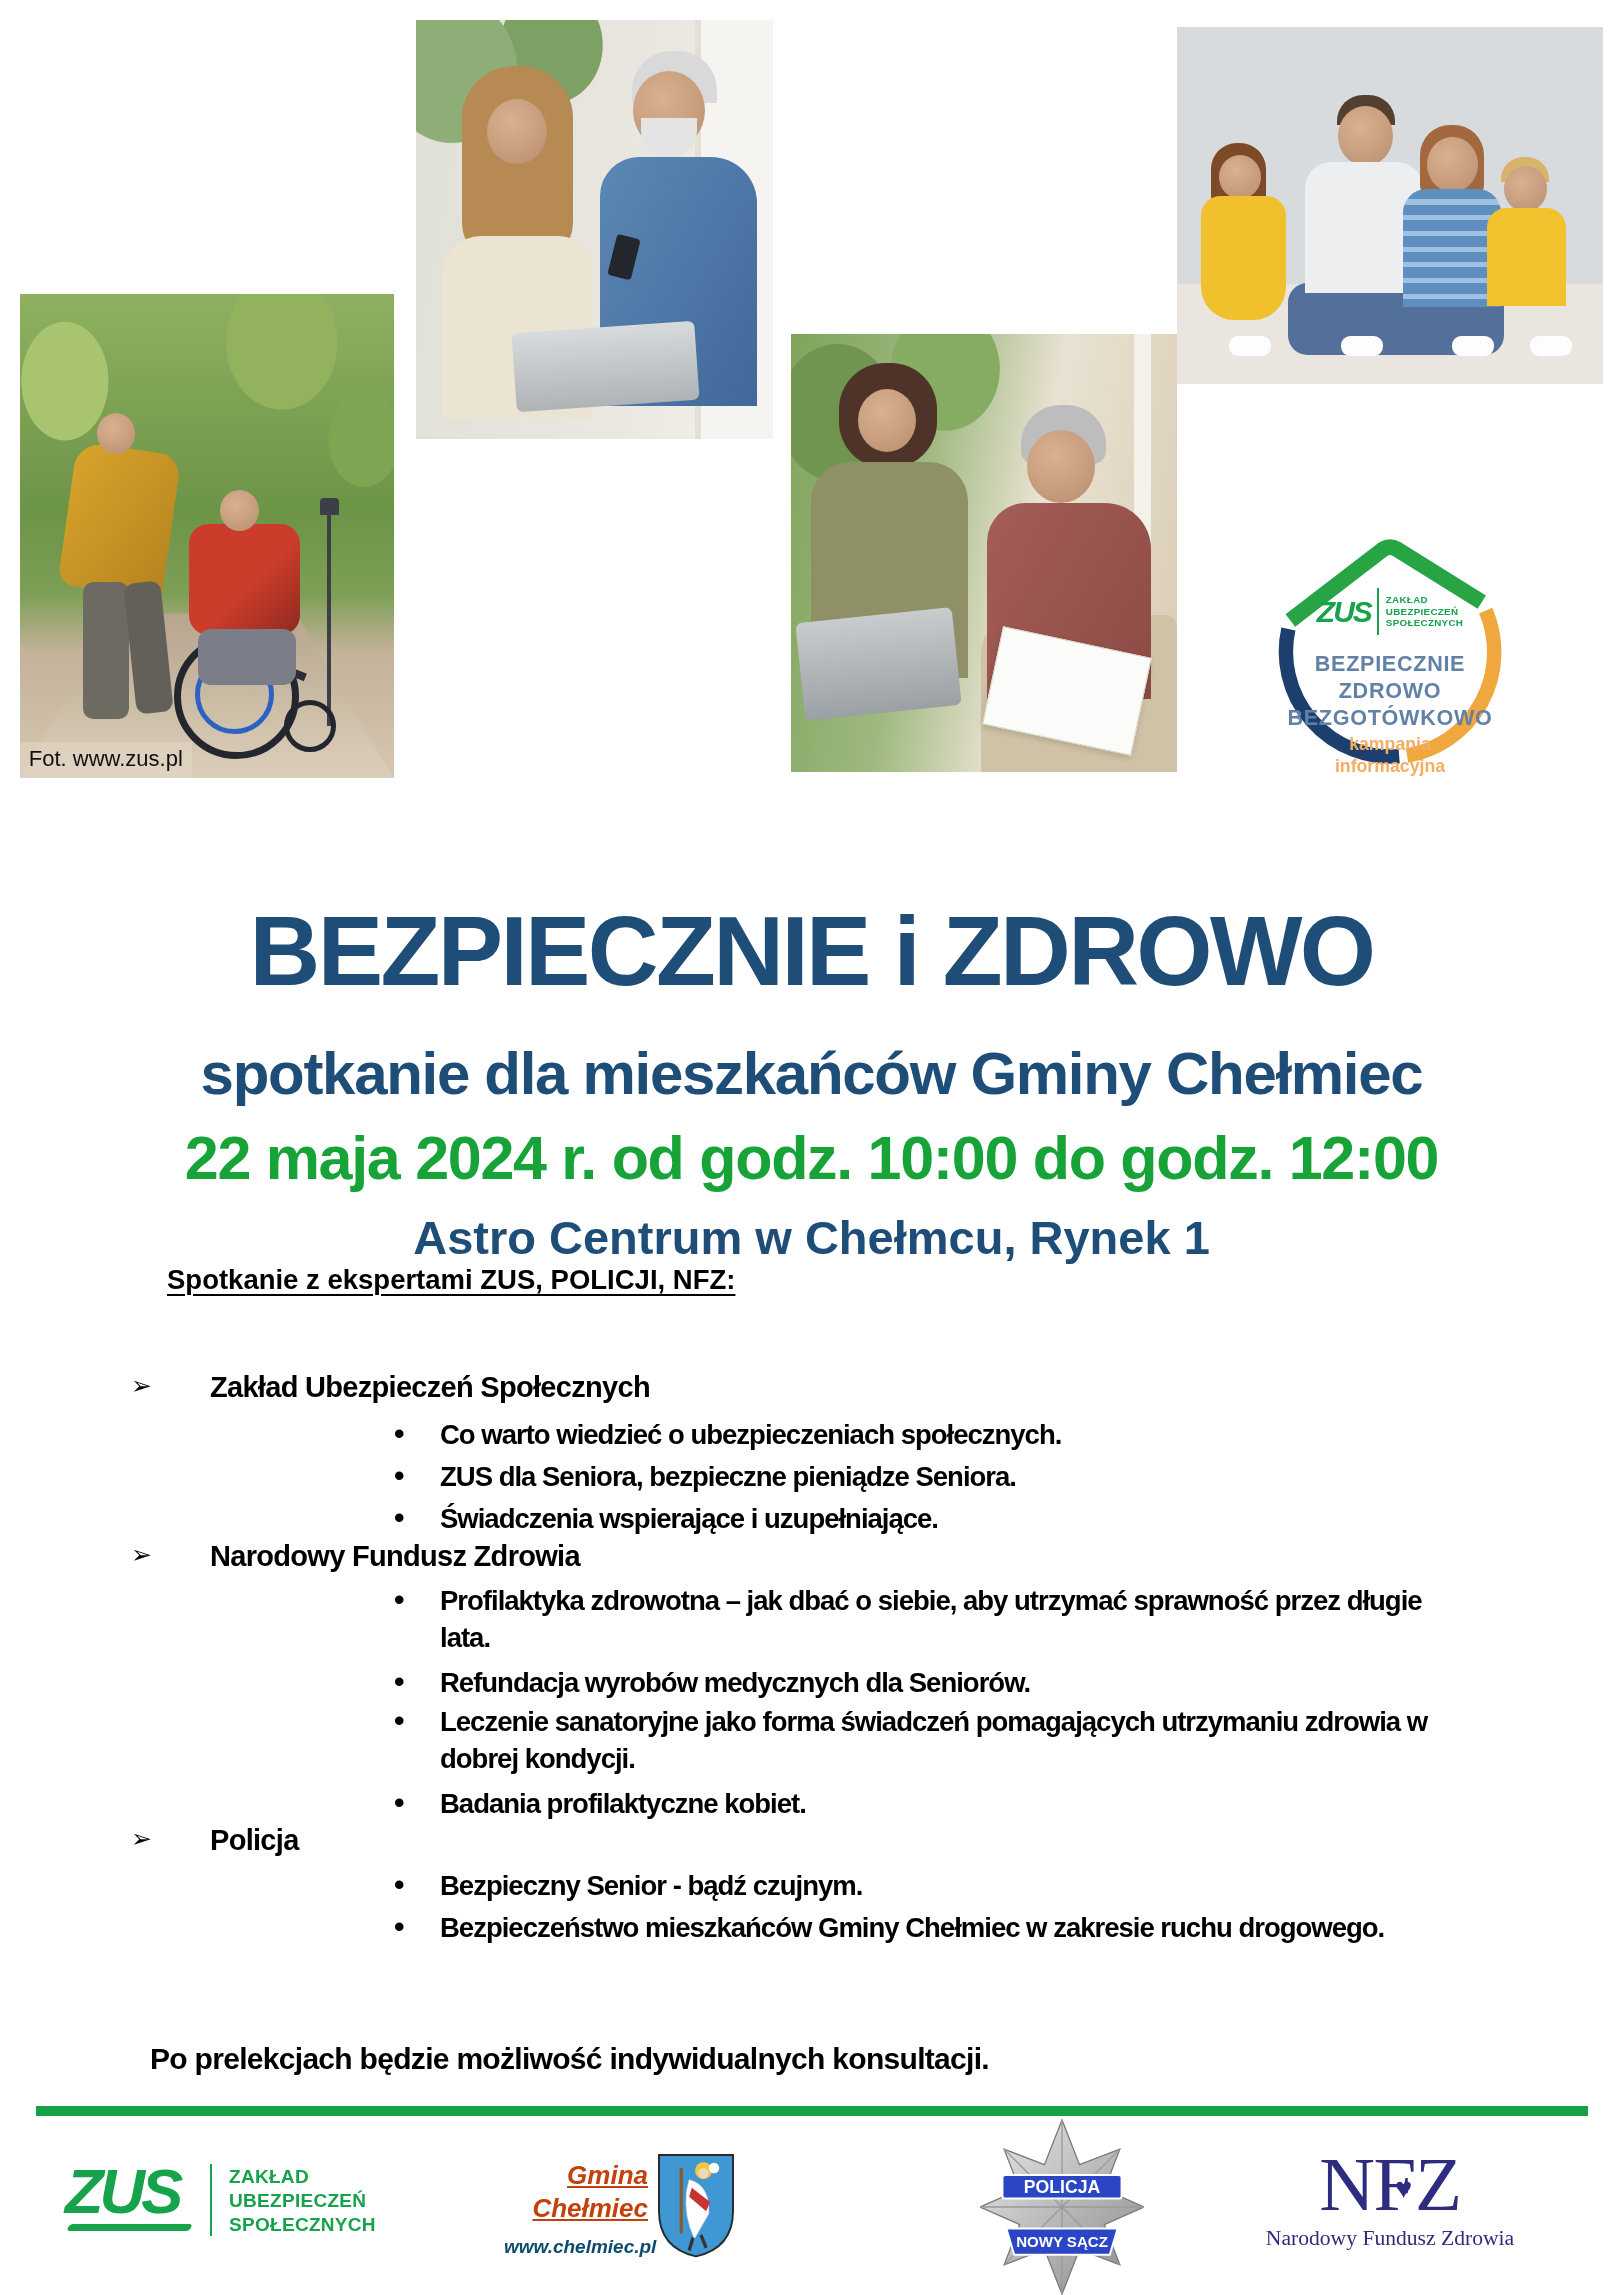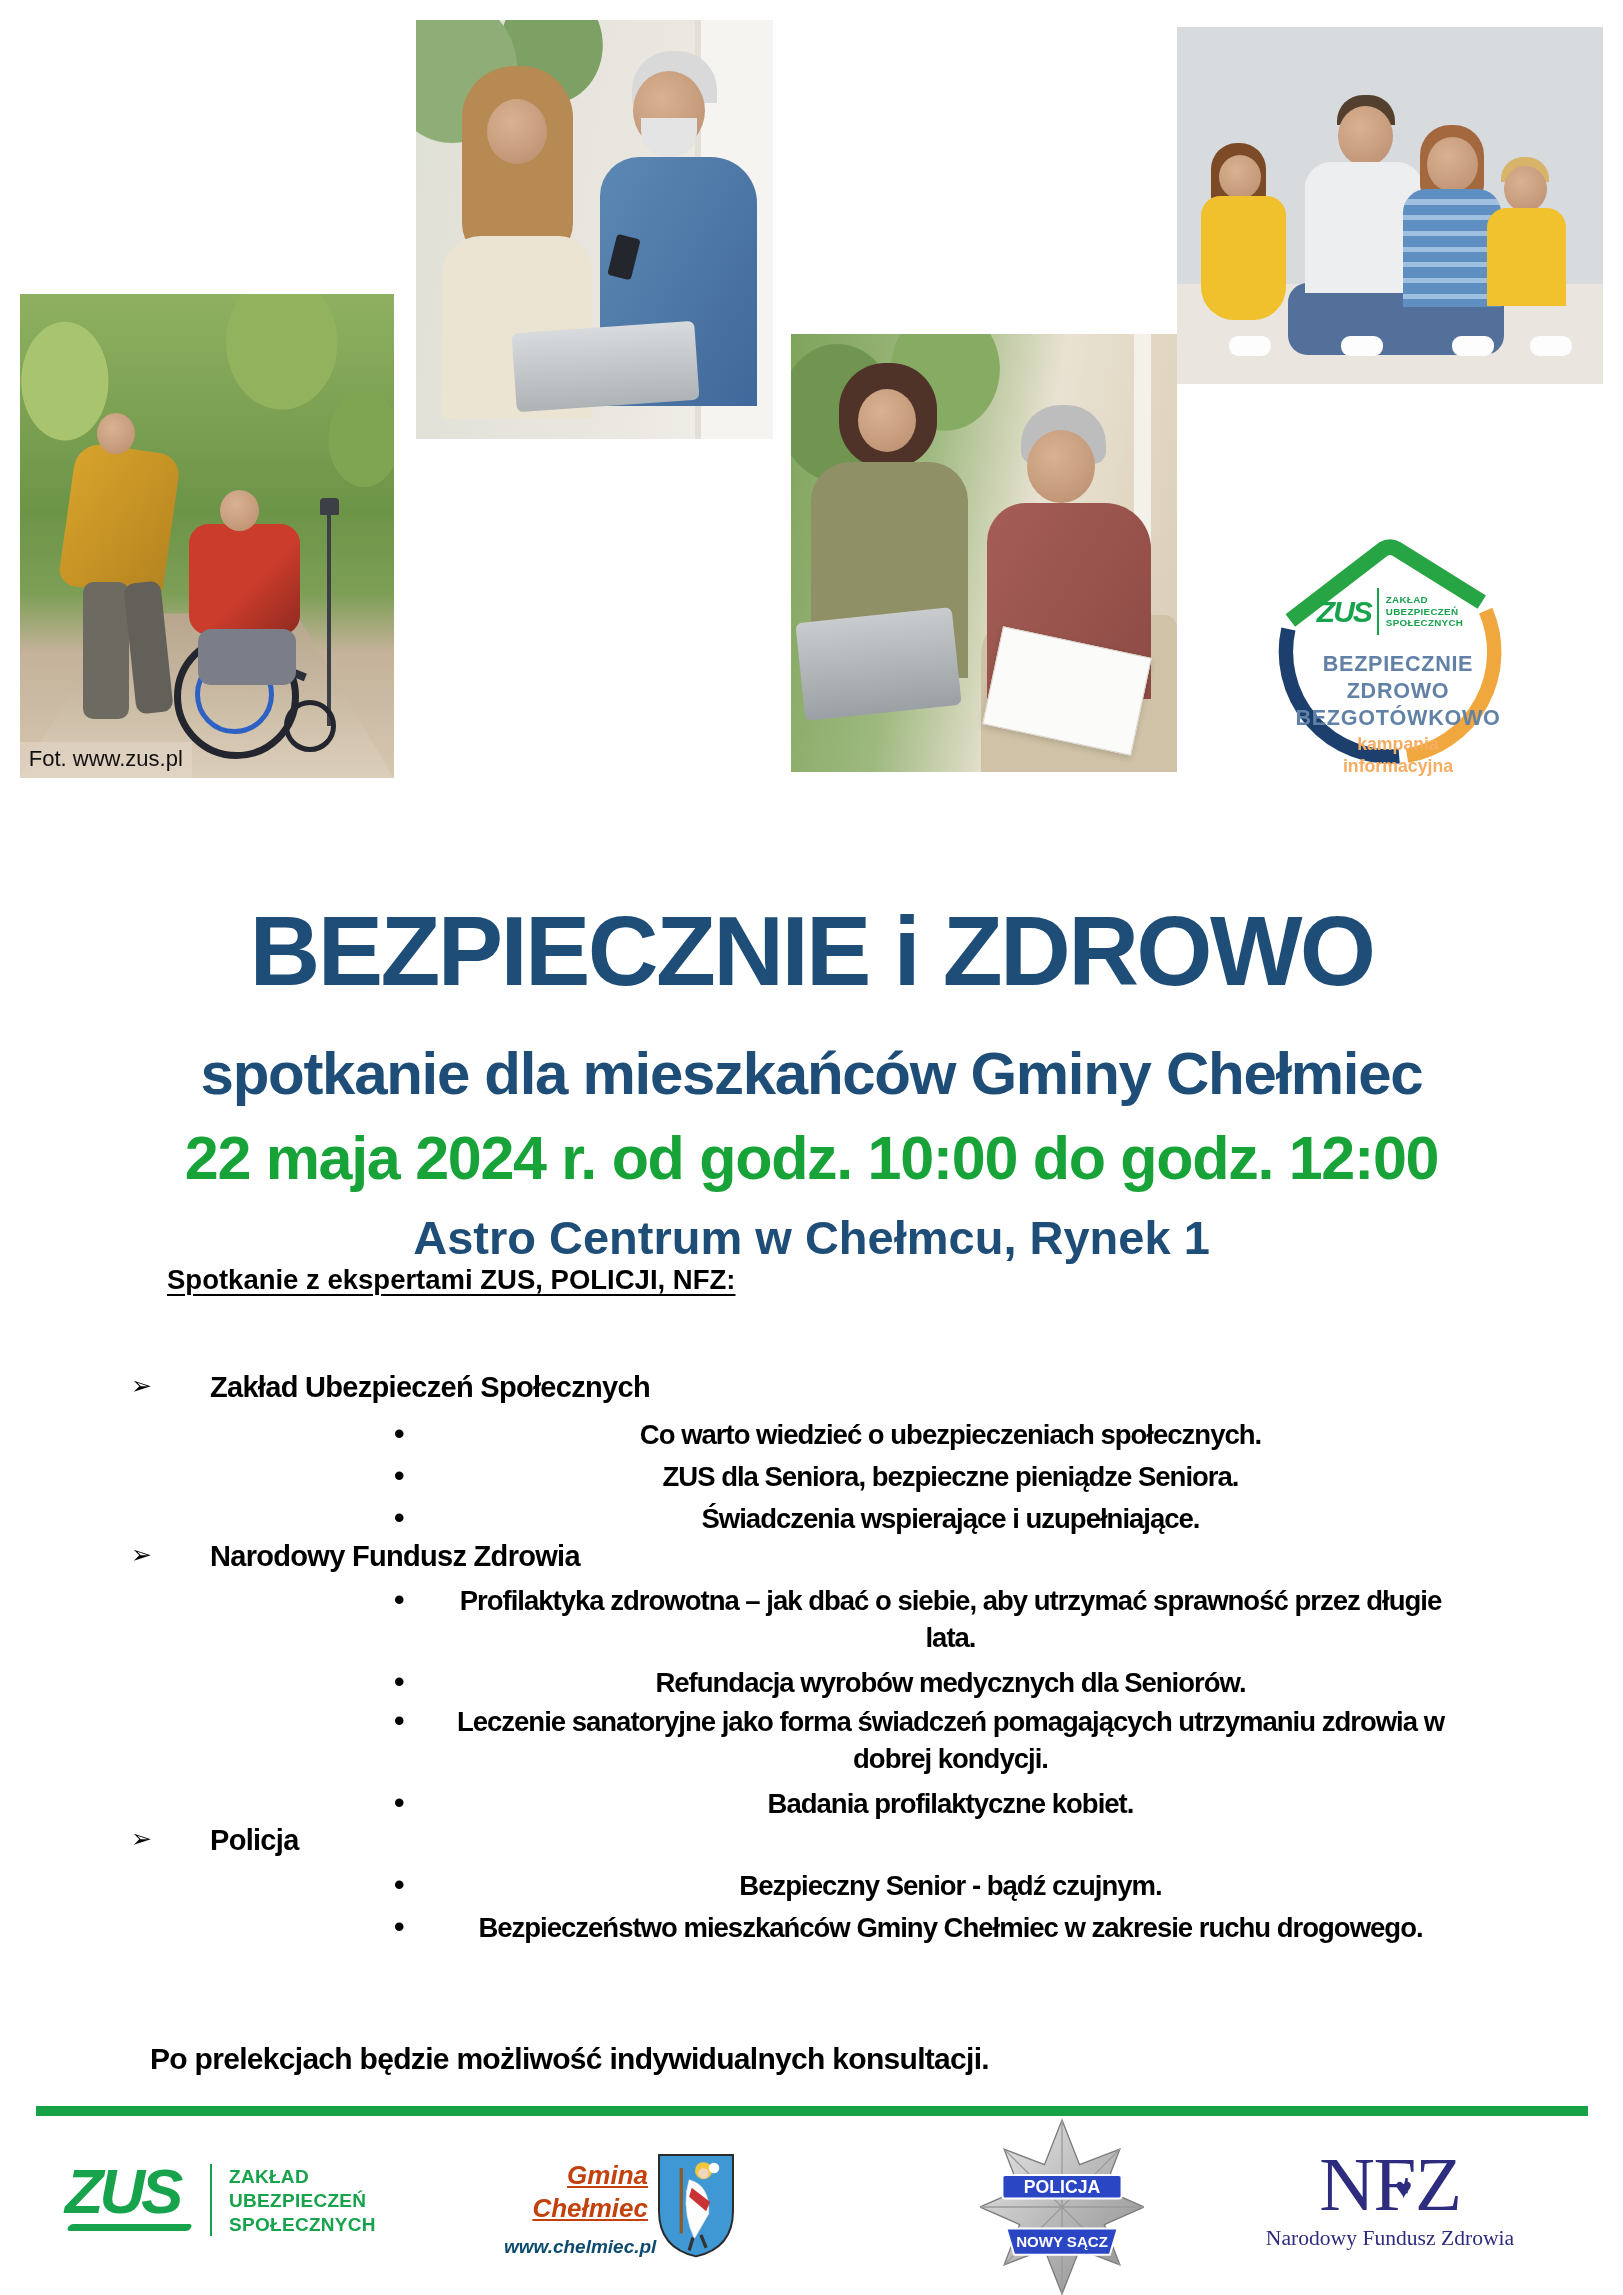--- a/index.html
+++ b/index.html
@@ -80,21 +80,21 @@
   .p4-mom-body{left:226px;top:162px;width:98px;height:118px;background:repeating-linear-gradient(180deg,#5f8fc0 0 10.5px,#9fc0de 10.5px 15.7px);border-radius:23.6px 23.6px 0 0;}
   .p4-boy-head{left:327px;top:139px;width:43px;height:46px;}
   .p4-boy-hair{left:324px;top:130px;width:48px;height:25px;background:#d8b36a;border-radius:22px 22px 0 0;}
   .p4-boy-body{left:310px;top:181px;width:79px;height:98px;background:#f2c12e;border-radius:19.6px 19.6px 0 0;}
   .p4-jeans{left:111px;top:256px;width:216px;height:72px;background:#53709b;border-radius:19.6px;}
   .p4-shoe{background:#fdfdfd;border-radius:9.2px;width:42px;height:19.6px;top:309px;}
 
   
   .badge{left:1272px;top:534px;width:236px;height:236px;}
   .badge svg{position:absolute;left:0;top:0;}
-  .badge-inner{position:absolute;left:8px;top:0;width:100%;text-align:center;}
+  .badge-inner{position:absolute;left:0;top:0;width:100%;text-align:center;}
   .bz-row{top:54px;left:0;width:100%;display:flex;justify-content:center;align-items:center;gap:6.5px;}
   .bz-mark{font-style:italic;font-weight:900;font-size:30px;color:#17a24c;letter-spacing:-2px;line-height:1;}
   .bz-sep{width:2px;height:47px;background:#17a24c;}
   .bz-lines{text-align:left;color:#17a24c;font-size:9.8px;font-weight:bold;line-height:11.8px;letter-spacing:0.3px;}
   .bz-slogan{top:116px;color:#6281a6;font-size:21.6px;font-weight:bold;letter-spacing:0.7px;line-height:27px;}
   .bz-camp{top:200px;color:#f5ad62;font-size:17.7px;font-weight:bold;line-height:21.6px;}
 
   
   .title{left:0;top:895px;width:100%;text-align:center;color:#1e4d78;
          font-size:98px;font-weight:800;letter-spacing:-2.6px;white-space:nowrap;}
@@ -106,21 +106,21 @@
          font-size:47px;font-weight:800;white-space:nowrap;}
 
   
   .agenda-heading{left:167px;top:1264px;font-size:27.5px;font-weight:bold;
          text-decoration:underline;text-decoration-thickness:2px;text-underline-offset:5.2px;}
   .sec{left:131px;font-size:29px;font-weight:bold;}
   .sec .arrow{position:absolute;left:0;top:0;font-size:25px;font-weight:normal;}
   .sec .sec-title{margin-left:79px;letter-spacing:-0.7px;}
   .li{left:394px;width:1125px;font-size:27.5px;font-weight:bold;line-height:37px;letter-spacing:-1px;}
   .li .dot{position:absolute;left:0;top:-1.3px;font-size:30px;}
-  .li .li-text{display:block;margin-left:46px;width:1021px;text-align:center;}
+  .li .li-text{display:block;margin-left:46px;width:1021px;}
   .note{left:150px;top:2042px;font-size:30px;font-weight:bold;letter-spacing:-0.7px;}
 
   
   .greenbar{left:36px;top:2106px;width:1552px;height:9.8px;background:#16a244;}
   .zuslogo{left:65px;top:2164px;width:307px;height:79px;}
   .zus-mark{position:absolute;left:0;top:-3.9px;font-style:italic;font-weight:900;font-size:63px;
             color:#17a24c;letter-spacing:-3.9px;line-height:1;}
   .zus-swoosh{position:absolute;left:2.6px;top:60px;width:123px;height:7.2px;background:#17a24c;
             transform:skewX(-28deg);border-radius:3.9px;}
   .zus-sep{position:absolute;left:145px;top:0;width:2px;height:72px;background:#17a24c;}

